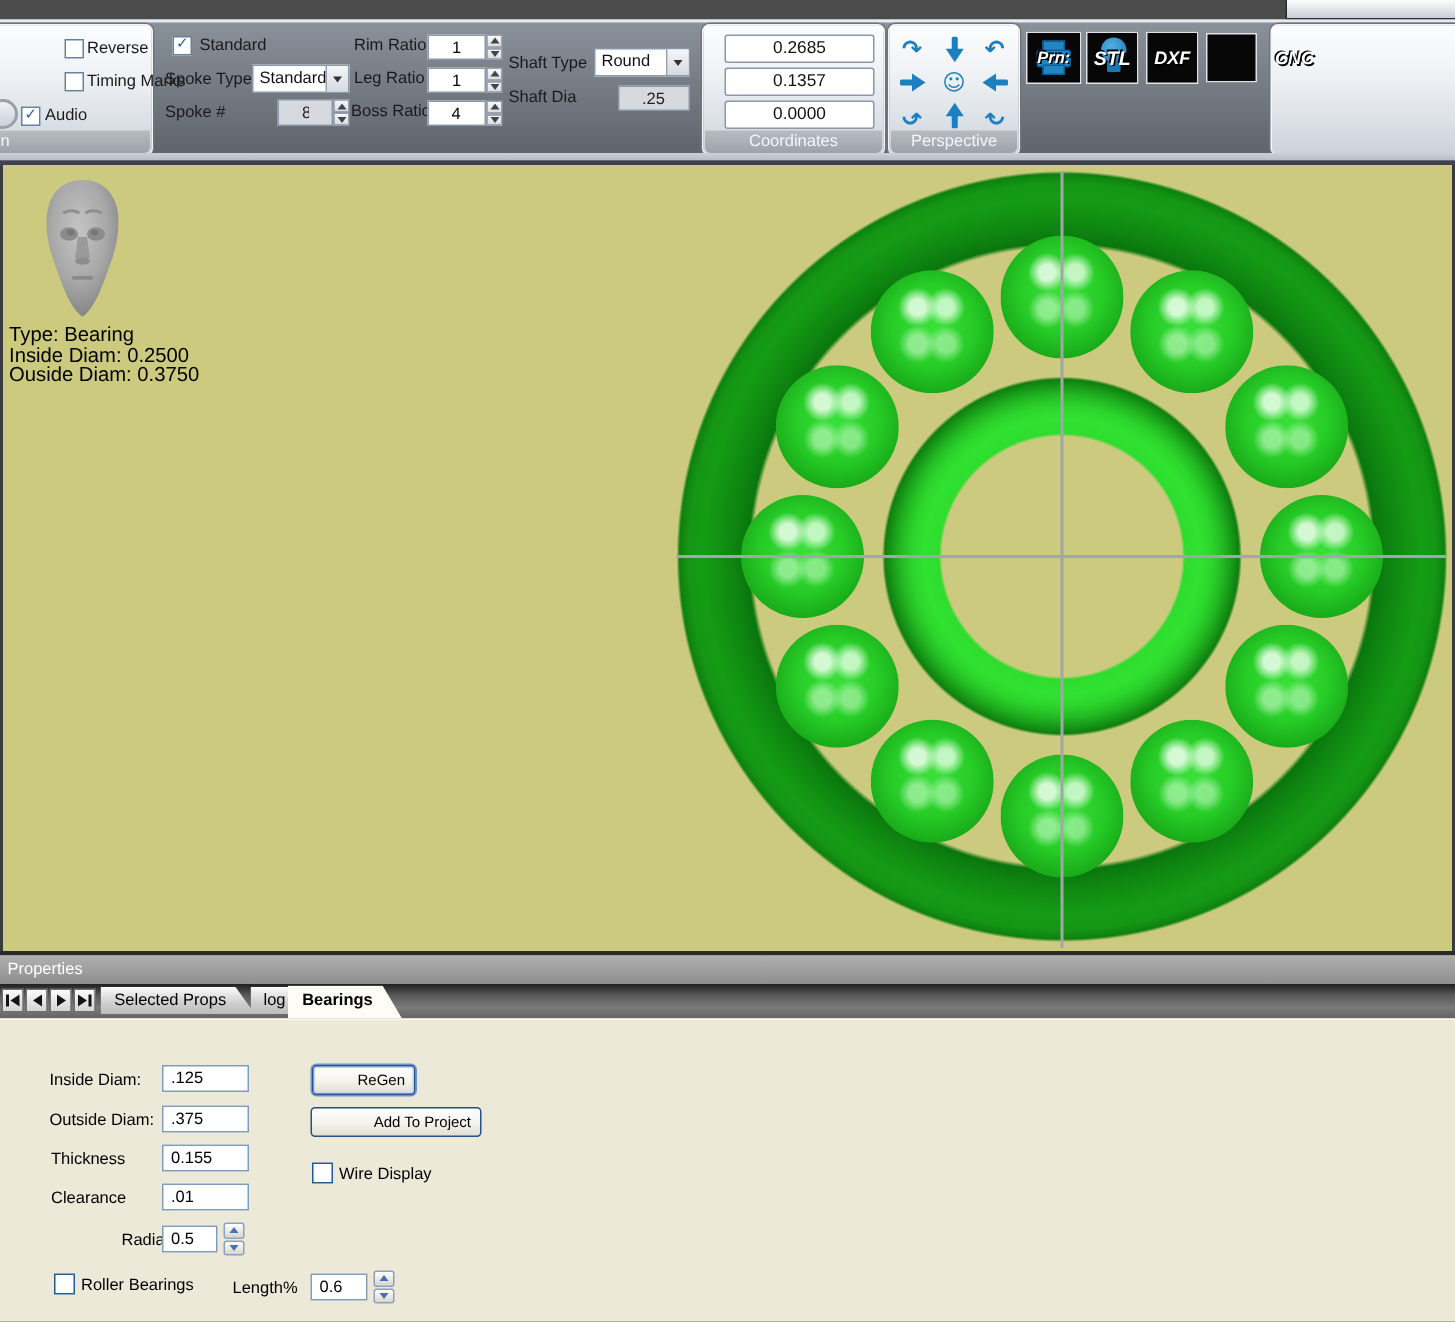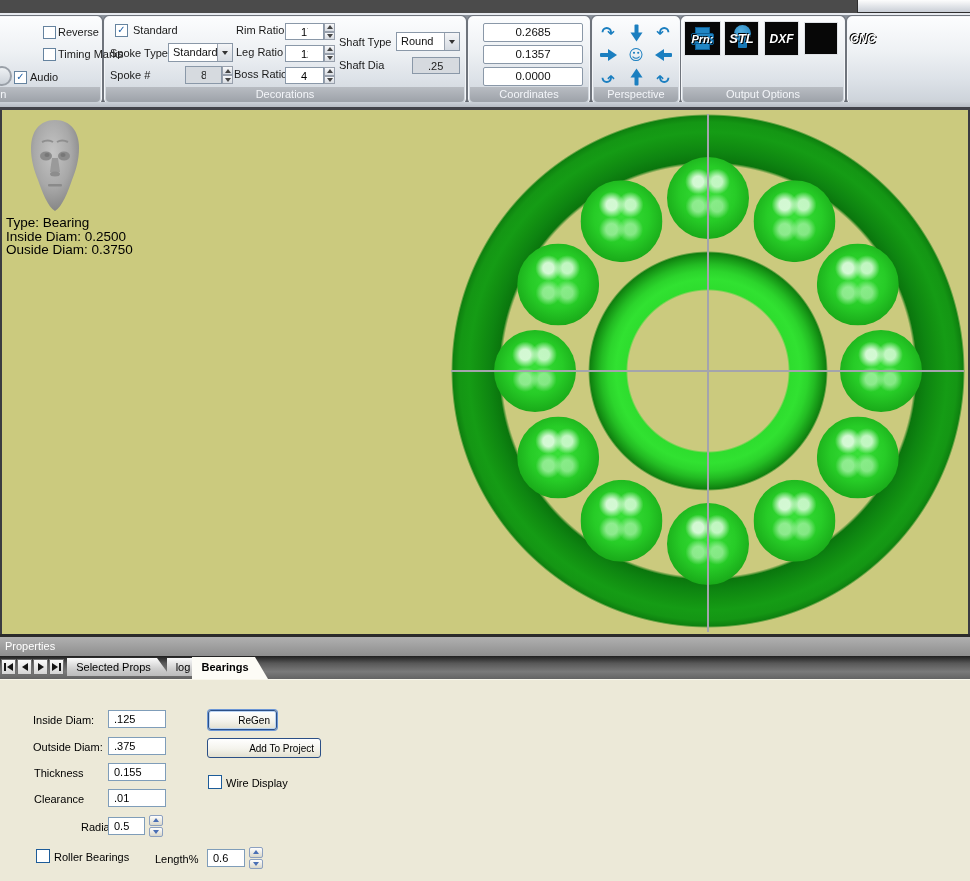--- a/index.html
+++ b/index.html
@@ -135,31 +135,25 @@
 
   <div class="abs topbar"></div>
   <div class="abs tb-btnarea"></div>
 
   <div class="abs ribbon"></div>
   <div class="abs ribbon-topline"></div>
 
   <div class="abs group" style="left:-30px;top:16px;width:130px;height:86px;">
     <div class="gcaption cut">ulation</div>
   </div>
-  <div class="abs group" style="left:104px;top:16px;width:360px;height:86px;">
-    <div class="gcaption">Decorations</div>
-  </div>
   <div class="abs group" style="left:468px;top:16px;width:120px;height:86px;">
     <div class="gcaption">Coordinates</div>
   </div>
   <div class="abs group" style="left:592px;top:16px;width:86px;height:86px;">
     <div class="gcaption">Perspective</div>
-  </div>
-  <div class="abs group" style="left:681px;top:16px;width:162px;height:86px;">
-    <div class="gcaption">Output Options</div>
   </div>
   <div class="abs group" style="left:847px;top:16px;width:130px;height:86px;border-radius:5px 0 0 5px;"></div>
 
   <div class="abs" style="left:-8px;top:66px;width:16px;height:16px;border-radius:50%;border:2px solid #9aa0a8;background:linear-gradient(#eef1f4,#ccd2d9);"></div>
   <div class="cb" style="left:43px;top:26px;"></div>
   <div class="rlabel" style="left:58px;top:26px;">Reverse</div>
   <div class="cb" style="left:43px;top:48px;"></div>
   <div class="rlabel" style="left:58px;top:48px;">Timing Marks</div>
   <div class="cb" style="left:14px;top:71px;">✓</div>
   <div class="rlabel" style="left:30px;top:71px;">Audio</div>

